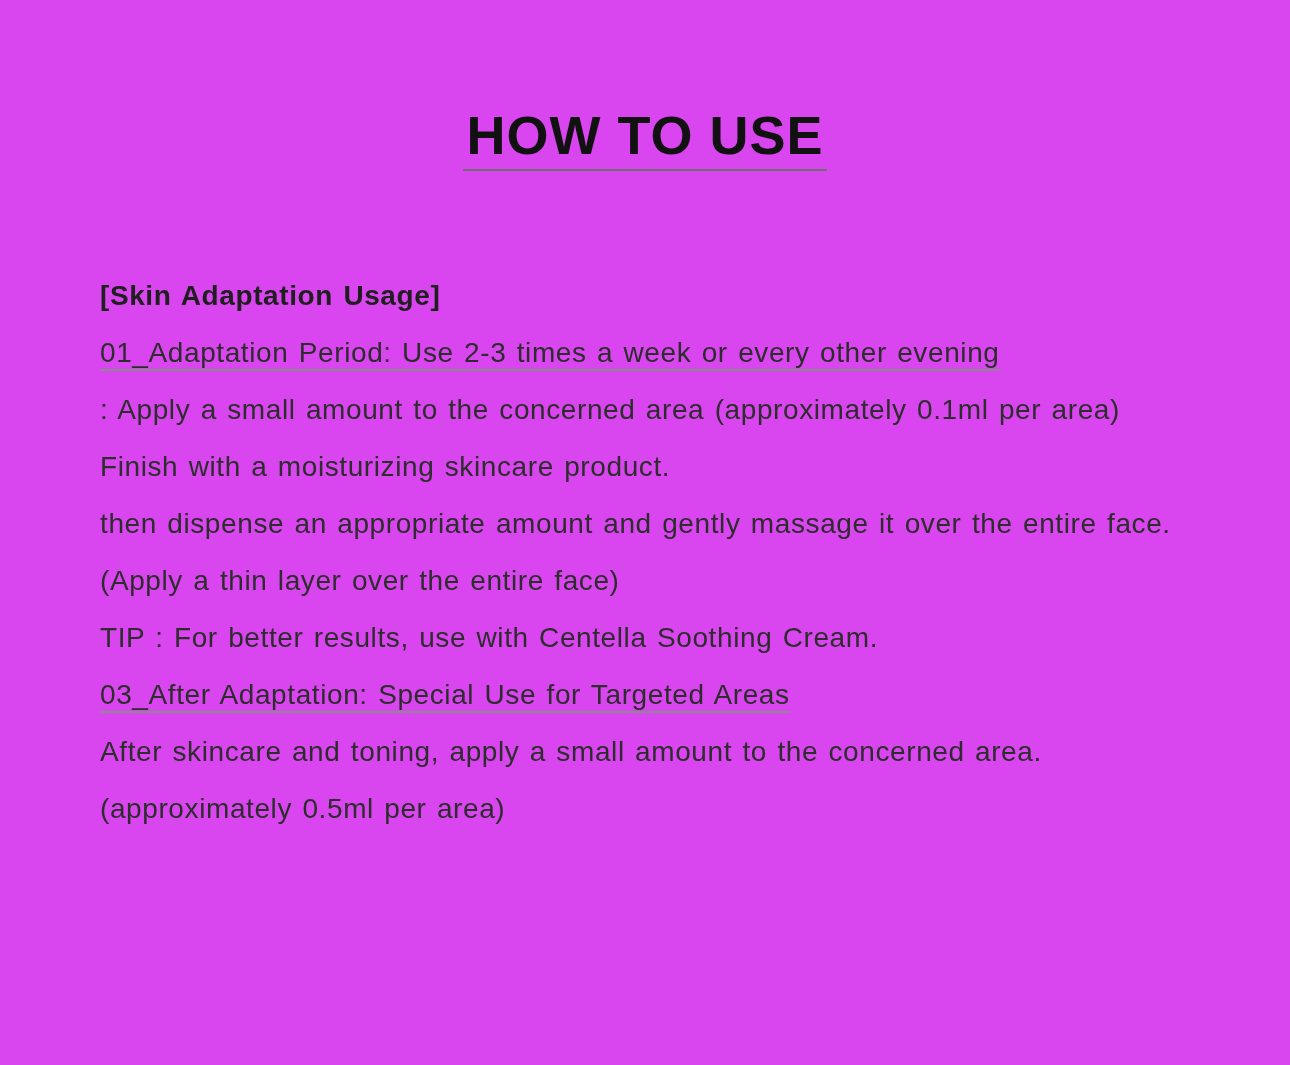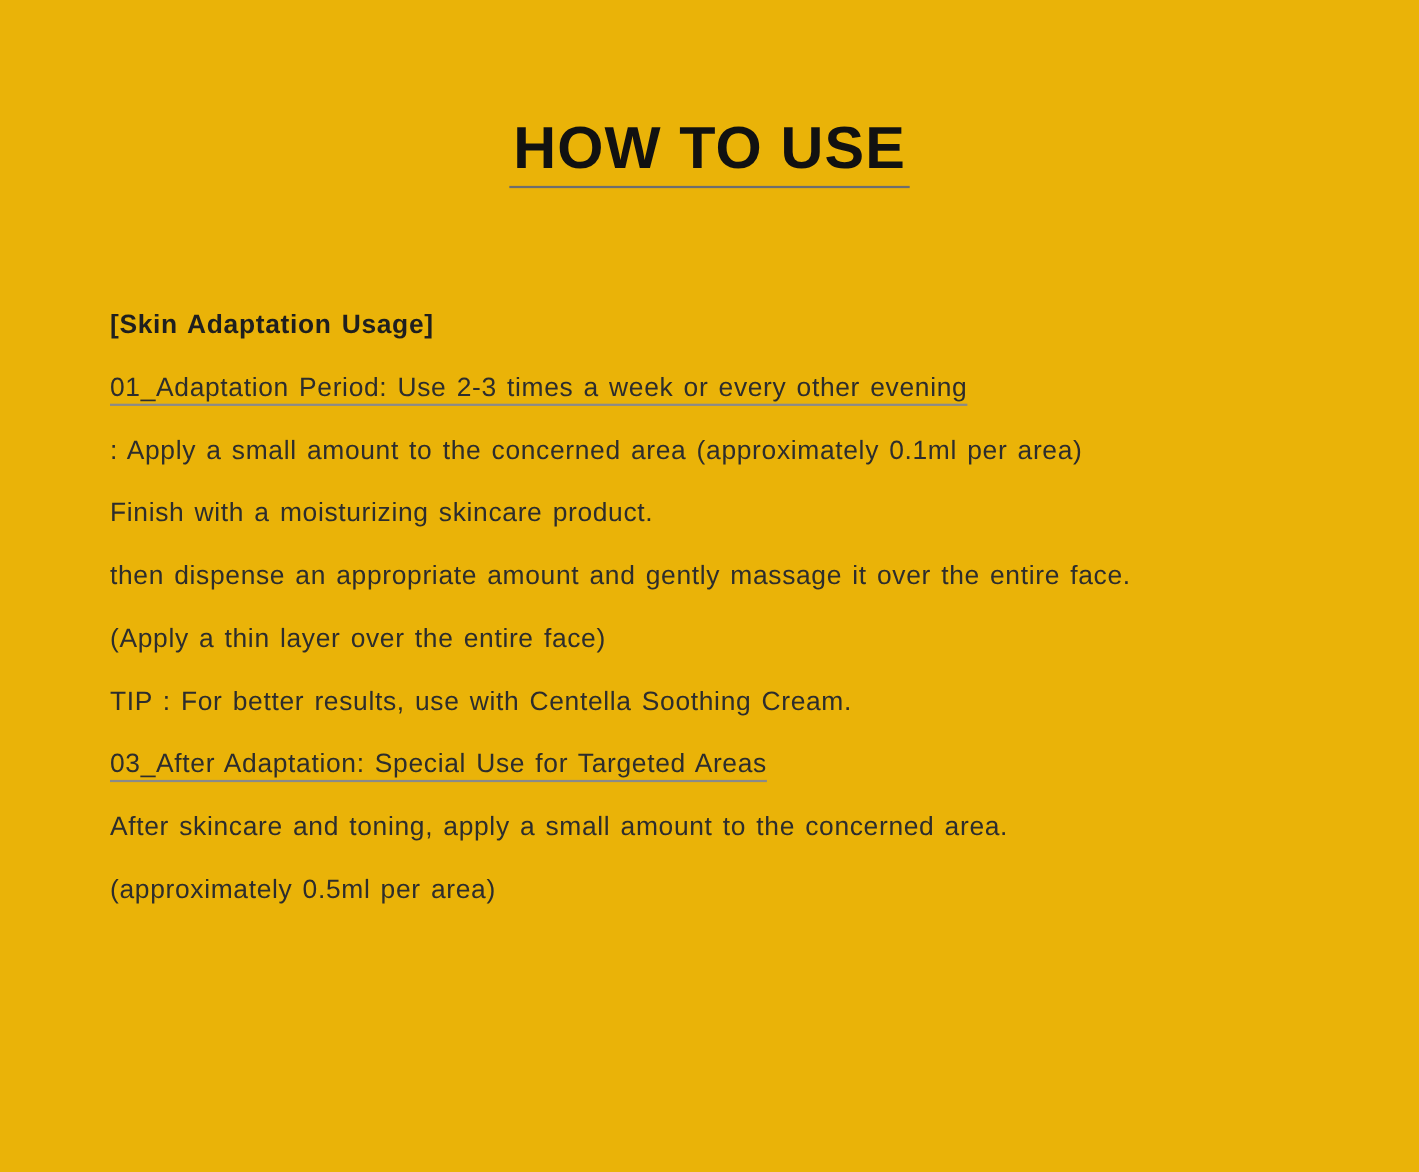--- a/index.html
+++ b/index.html
@@ -10,21 +10,21 @@
   body {
     width: 1290px;
     height: 1065px;
     overflow: hidden;
     font-family: "Liberation Sans", "DejaVu Sans", sans-serif;
     -webkit-font-smoothing: antialiased;
   }
   .doc {
     width: 1290px;
     height: 1065px;
-    background: #eab308;
+    background: #d946ef;
     position: relative;
   }
   .title-wrap {
     padding-top: 108px;
     text-align: center;
   }
   .title {
     display: inline-block;
     margin: 0;
     font-size: 54px;
@@ -34,21 +34,21 @@
     color: #111111;
     padding: 0 3px 7px 3px;
     border-bottom: 2px solid #6e6e6e;
   }
   .content {
     margin: 96px 0 0 100px;
     width: 1110px;
   }
   .line {
     margin: 0;
-    font-size: 24px;
+    font-size: 28px;
     line-height: 57px;
     height: 57px;
     color: #2d2d2d;
     letter-spacing: 0.6px;
     word-spacing: 2px;
     white-space: pre;
     font-weight: 400;
   }
   .lead {
     font-weight: 700;

